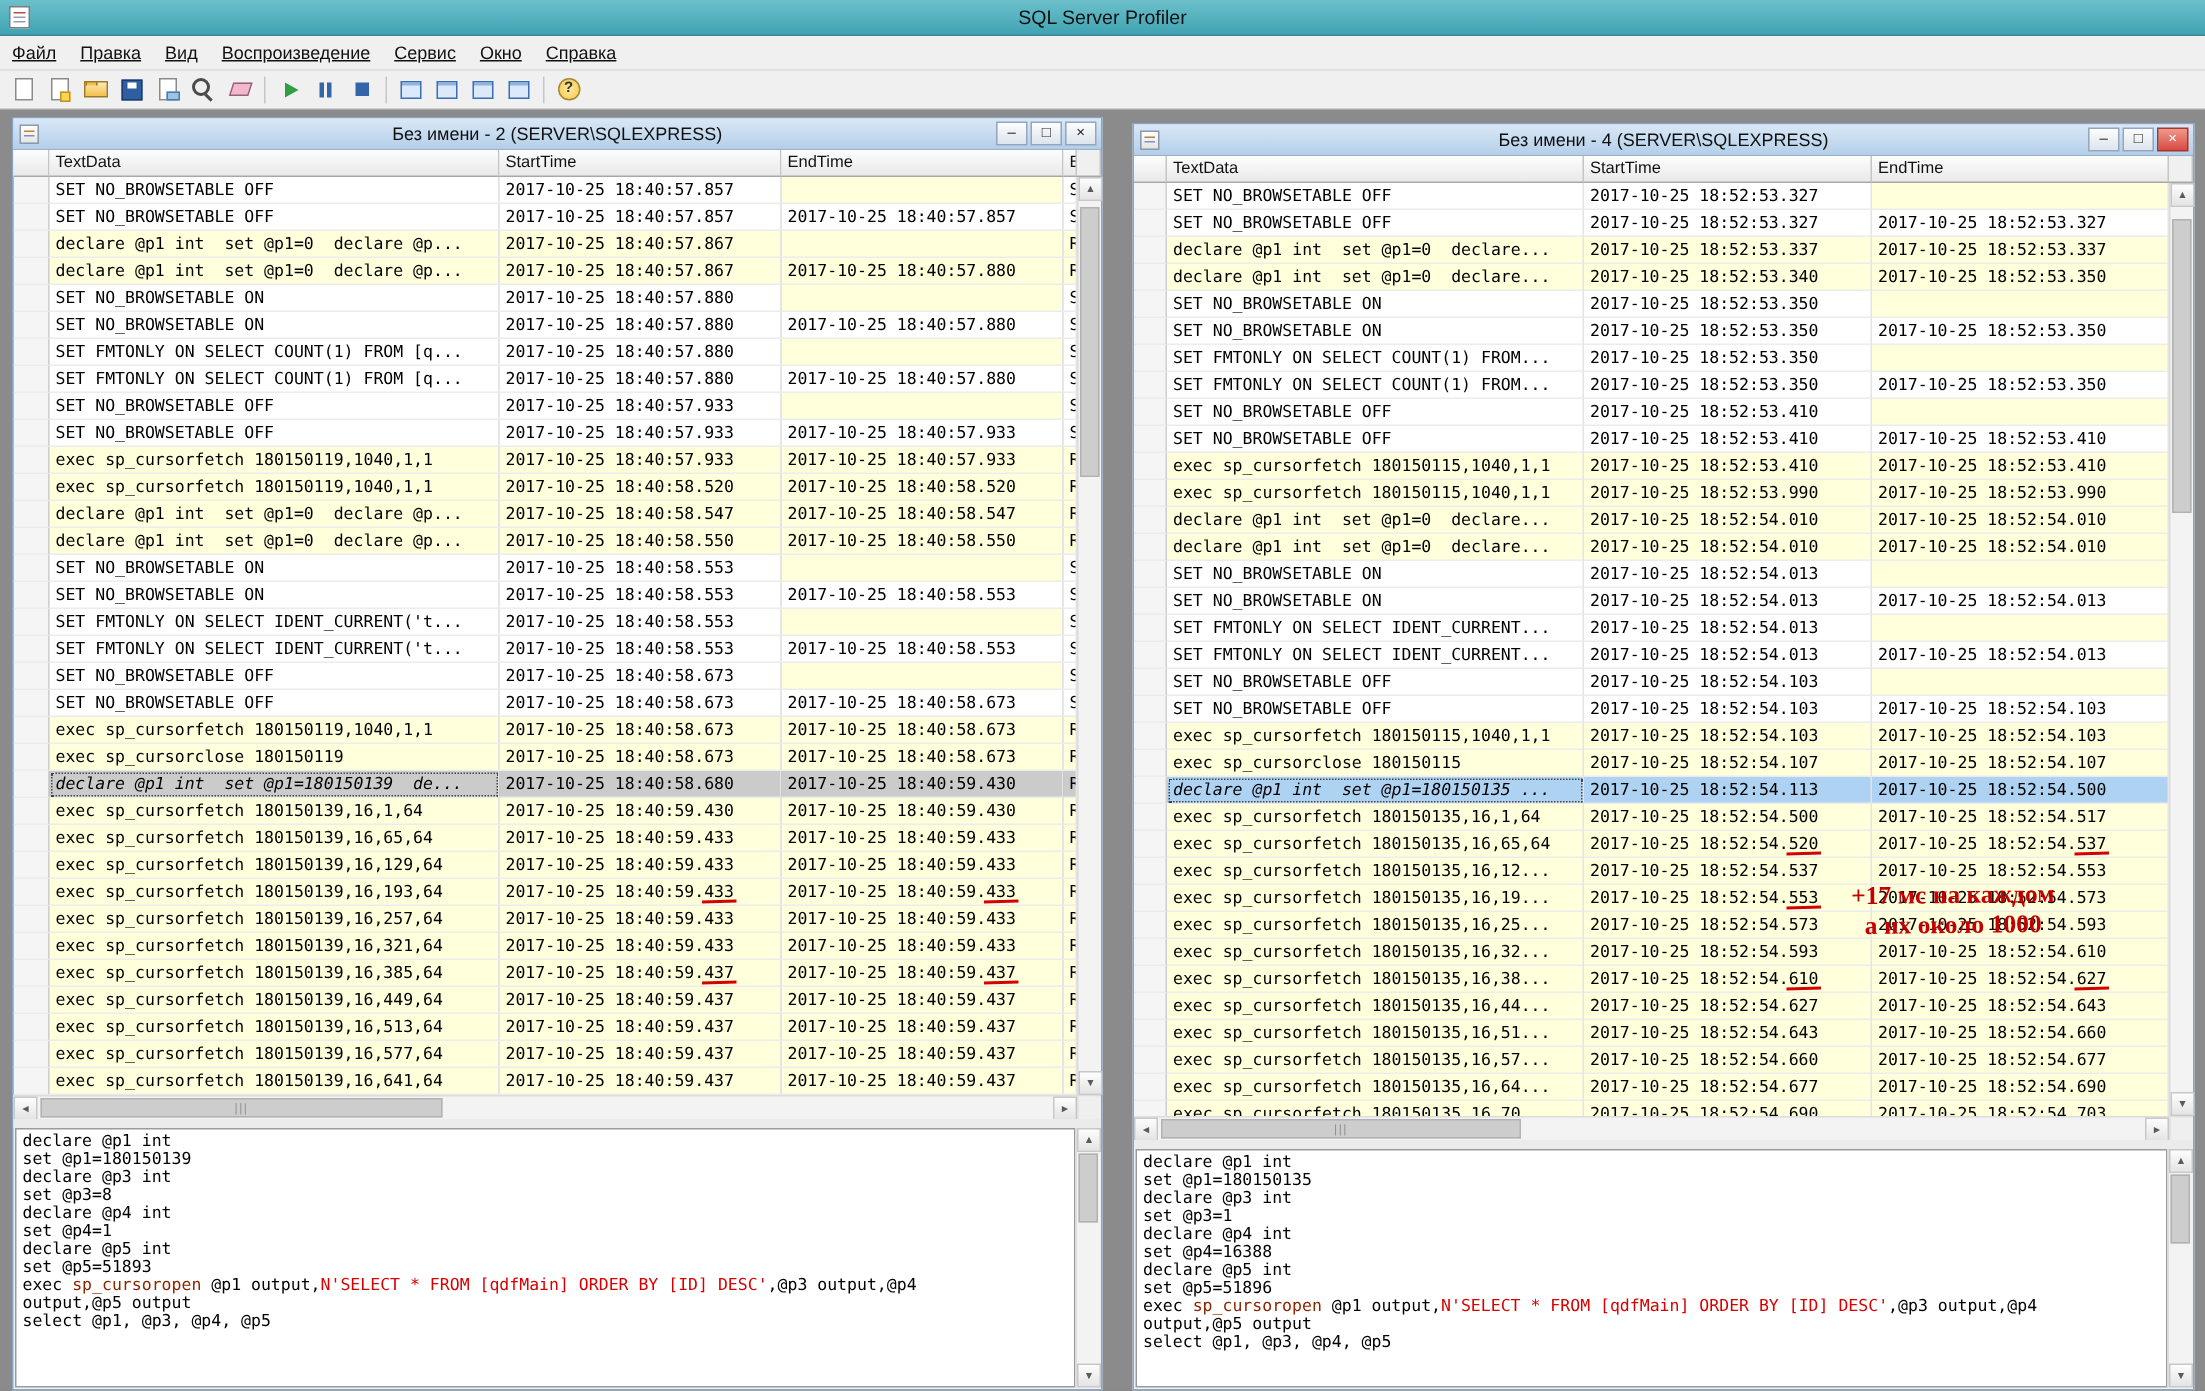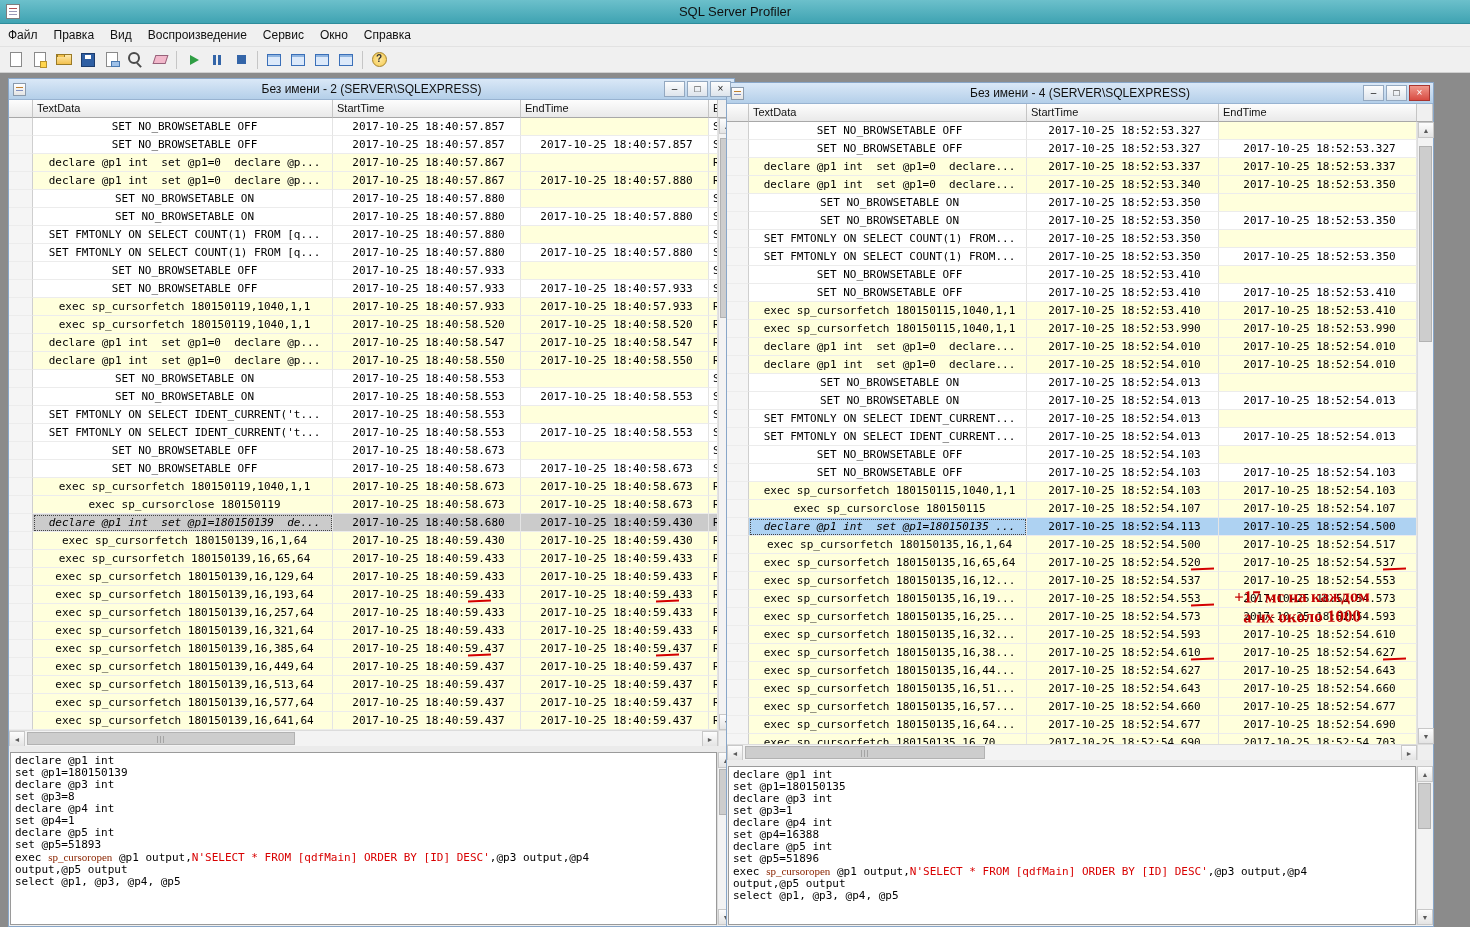--- a/index.html
+++ b/index.html
@@ -12,21 +12,21 @@
               border-bottom:1px solid #2e8c9b; }
   .app-icon { width:14px; height:15px; margin-left:6px; background:#fff;
               border:1px solid #7d7d7d; z-index:1; position:relative; }
   .app-icon::after { content:""; position:absolute; left:2px; top:3px; width:8px; height:1px;
               background:#b05050; box-shadow:0 3px 0 #9a9ab8, 0 6px 0 #9a9ab8; }
   .app-title { position:absolute; left:0; right:0; text-align:center;
                font-size:13px; color:#101010; }
 
   .menubar { height:23px; background:#f0f0f0; display:flex; align-items:center;
              border-bottom:1px solid #e2e2e2; }
-  .menu-item { font-size:12px; color:#111; padding:3px 8px; }
+  .menu-item { font-size:12px; color:#111; padding:3px 8px;text-decoration:underline; }
 
   .toolbar { height:26px; background:#f0f0f0; display:flex; align-items:center;
              padding-left:4px; border-bottom:1px solid #cfcfcf; }
   .tb-sep { width:1px; height:18px; background:#c6c6c6; margin:0 4px; }
   .tbicon { width:22px; height:22px; display:inline-flex; align-items:center;
             justify-content:center; position:relative; margin:0 1px; }
   .i-new-trace::before,.i-new-template::before,.i-properties::before {
       content:""; width:10px; height:13px; background:#fff; border:1px solid #8a8a8a; }
   .i-new-template::after { content:""; position:absolute; right:4px; bottom:3px;
       width:5px; height:5px; background:#ffd54d; border:1px solid #b8922a; }
@@ -59,21 +59,21 @@
       background:radial-gradient(#ffe9a0,#f4c84e); border:1px solid #a8862e;
       border-radius:50%; font:bold 10px/12px "Liberation Sans",sans-serif;
       text-align:center; color:#333; }
 
   
   .mdi { position:relative; height:854px; background:#8b8b8b; }
 
   .child { position:absolute; background:#f0f0f0; border:1px solid #88a6c8;
            display:flex; flex-direction:column; }
   .w2 { left:8px; top:5px; width:727px; height:849px; }
-  .w4 { left:726px; top:9px; width:708px; height:845px; }
+  .w4 { left:755px; top:9px; width:708px; height:845px; }
 
   .child-title { height:21px; background:linear-gradient(#dae8f7,#b4cfe9);
       display:flex; align-items:center; position:relative;
       border-bottom:1px solid #98b3d1; flex:none; }
   .title-text { position:absolute; left:0; right:0; text-align:center;
       font-size:12px; color:#101010; }
   .child-icon { width:13px; height:13px; margin-left:4px; z-index:1;
       background:linear-gradient(#fff,#e4e4e4); border:1px solid #8a9aac; position:relative; }
   .child-icon::after { content:""; position:absolute; left:2px; top:3px; width:7px;
       height:1px; background:#c08030; box-shadow:0 3px 0 #8090c0; }
@@ -84,21 +84,21 @@
   .cbtn.close-red { background:linear-gradient(#f0988c,#d84b42); color:#fff;
       border-color:#a83530; }
 
   
   .ghead { display:flex; height:18px; flex:none; background:#f0f0f0;justify-content:flex-end; }
   .hcell { flex:none; overflow:hidden; white-space:nowrap;
       font-size:11px; padding:2px 0 0 4px; color:#111;
       background:linear-gradient(#fdfdfd,#e9e9e9);
       border-right:1px solid #c5c5c5; border-bottom:1px solid #a8a8a8; }
   .grid-mid { display:flex; flex:none; }
-  .gbody { flex:1; overflow:hidden; background:#ef4444; position:relative;text-align:center; }
+  .gbody { flex:1; overflow:hidden; background:#ef4444; position:relative; }
   .w2 .gbody { height:612px; } .w2 .grid-mid { height:612px; }
   .w4 .gbody { height:622px; } .w4 .grid-mid { height:622px; }
 
   .grow { display:flex; height:18px; }
   .cell { flex:none; overflow:hidden; white-space:pre;
       font:11px/13px "DejaVu Sans Mono",monospace; padding:2px 0 0 4px;
       border-right:1px solid #e4e4e4; border-bottom:1px solid #ececec; color:#000; }
   .cl { background:#f5f5f5; border-right:1px solid #cfcfcf; }
   .t-R .ct,.t-R .cs,.t-R .ce,.t-R .cy { background:#ffffdc; }
   .t-S .ct,.t-S .cs,.t-S .ce,.t-S .cy { background:#fff; }
@@ -129,21 +129,21 @@
       border:1px solid #b2b2b2; text-align:center; font-size:8px; line-height:12px;
       color:#909090; letter-spacing:1px; }
   .corner { width:16px; background:#efefef; border-left:1px solid #dcdcdc; }
 
   .splitter { height:6px; background:#ebebeb; flex:none; }
 
   
   .detail { flex:1; display:flex; margin:0 1px 1px 1px; min-height:0; }
   .detail-code { flex:1; background:#fff; border:1px solid #9a9a9a; overflow:hidden;
       padding:2px 4px; font:11px/12px "DejaVu Sans Mono",monospace; white-space:pre; }
-  .dline span.proc { color:#8b2500;font-family:Liberation Serif, serif; }
+  .dline span.proc { color:#8b2500; }
   .dline span.str { color:#d80000; }
 
   
   .umark { position:absolute; height:0; border-bottom:2px solid #d40000;
       transform:rotate(-2deg); z-index:6; }
   .ann { position:absolute; left:1196px; top:514px; width:212px; z-index:6;
       text-align:center; font:bold 17px/20px "Liberation Serif",serif;
       color:#c40000; transform:rotate(-0.6deg); }
 </style>
 </head>

